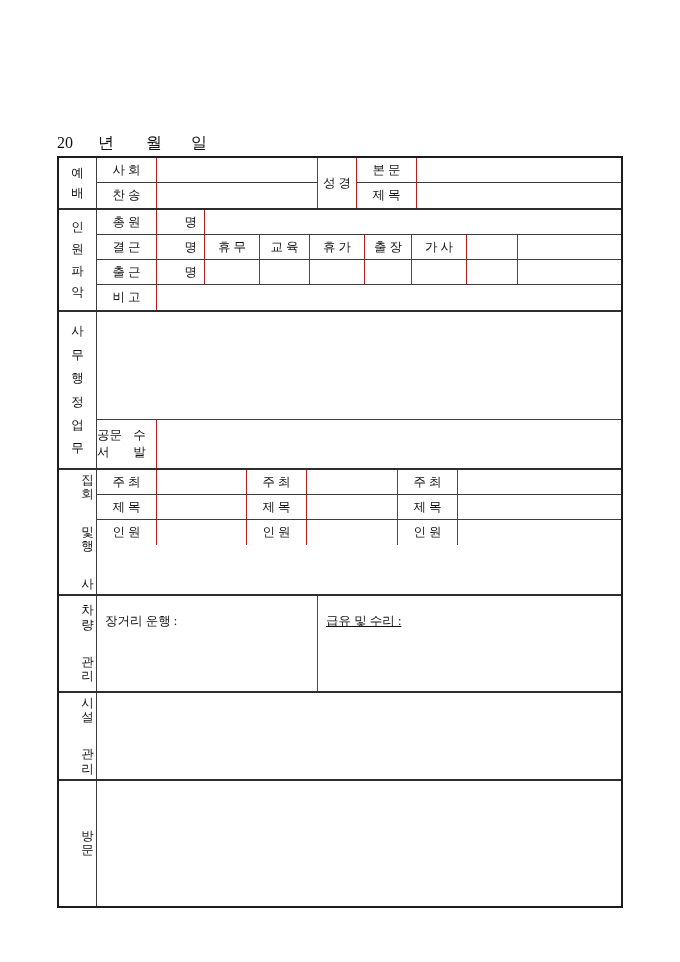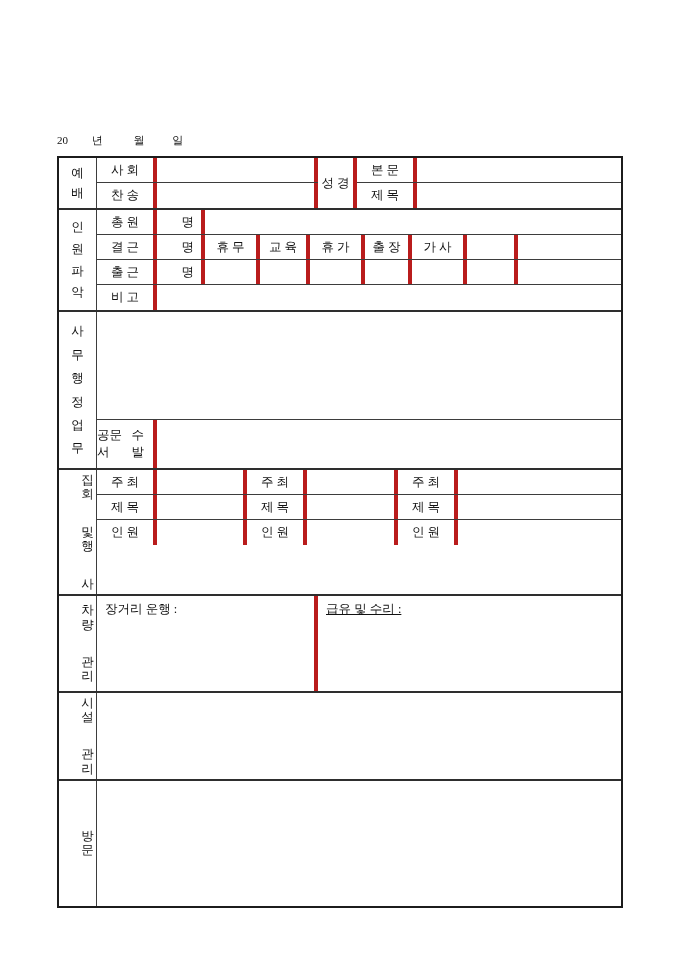--- a/index.html
+++ b/index.html
@@ -10,21 +10,21 @@
     color:#111111;
   }
   .page { position:relative; width:680px; height:962px; background:#ffffff; overflow:hidden; }
 
   .doc-title {
     position:absolute; top:78px; left:0; width:100%;
     text-align:center; font-size:23px; font-weight:bold;
     letter-spacing:1px; word-spacing:10px;
   }
 
-  .dateline { position:absolute; top:133px; left:57px; font-size:11px; }
+  .dateline { position:absolute; top:133px; left:57px; font-size:16px; }
   .dateline span { display:inline-block; }
   .dl-year  { margin-left:21px; }
   .dl-month { margin-left:28px; }
   .dl-day   { margin-left:25px; }
 
   .tbl {
     position:absolute; top:156px; left:57px; width:566px;
     border:2px solid #1c1c1c; display:flex; flex-direction:column;
     background:#ffffff;
   }
@@ -41,28 +41,28 @@
   .hd.centered { justify-content:center; gap:23px;padding-left:20px; }
 
   .bd    { flex:1; display:flex; flex-direction:column; }
   .bdrow { flex:1; display:flex; flex-direction:row; }
   .col   { display:flex; flex-direction:column; }
 
   .r  { display:flex; flex-direction:row; }
   .bb { border-bottom:1px solid #3d3d3d; }
 
   .c {
-    border-right:4px solid #b91c1c;
+    border-right:1px solid #b91c1c;
     display:flex; align-items:center; justify-content:center;
     font-size:12.5px; overflow:hidden;
   }
   .end  { border-right:none;text-decoration:underline; }
   .val  { justify-content:flex-start; padding-left:6px; }
   .unit { justify-content:flex-end; padding-right:7px; }
-  .area { align-items:flex-start; justify-content:flex-start; padding:5px 8px; }
+  .area { align-items:flex-start; justify-content:flex-start; padding:17px 8px; }
   .stack { flex-direction:row; justify-content:center; gap:6px; }
 
   .h24{height:24px} .h25{height:25px} .h28{height:25px} .h48{height:48px} .h108{height:108px}
   .sh97{height:97px} .sh88{height:88px} .sh125{height:125px}
 
   .w39{width:39px;min-width:39px} .w47{width:47px;min-width:47px} .w48{width:48px;min-width:48px}
   .w50{width:50px;min-width:50px} .w51{width:51px;min-width:51px} .w55{width:55px;min-width:55px}
   .w60{width:60px;min-width:60px} .w90{width:90px;min-width:90px} .w91{width:91px;min-width:91px}
   .w221{width:221px;min-width:221px}
   .flex1{flex:1}

